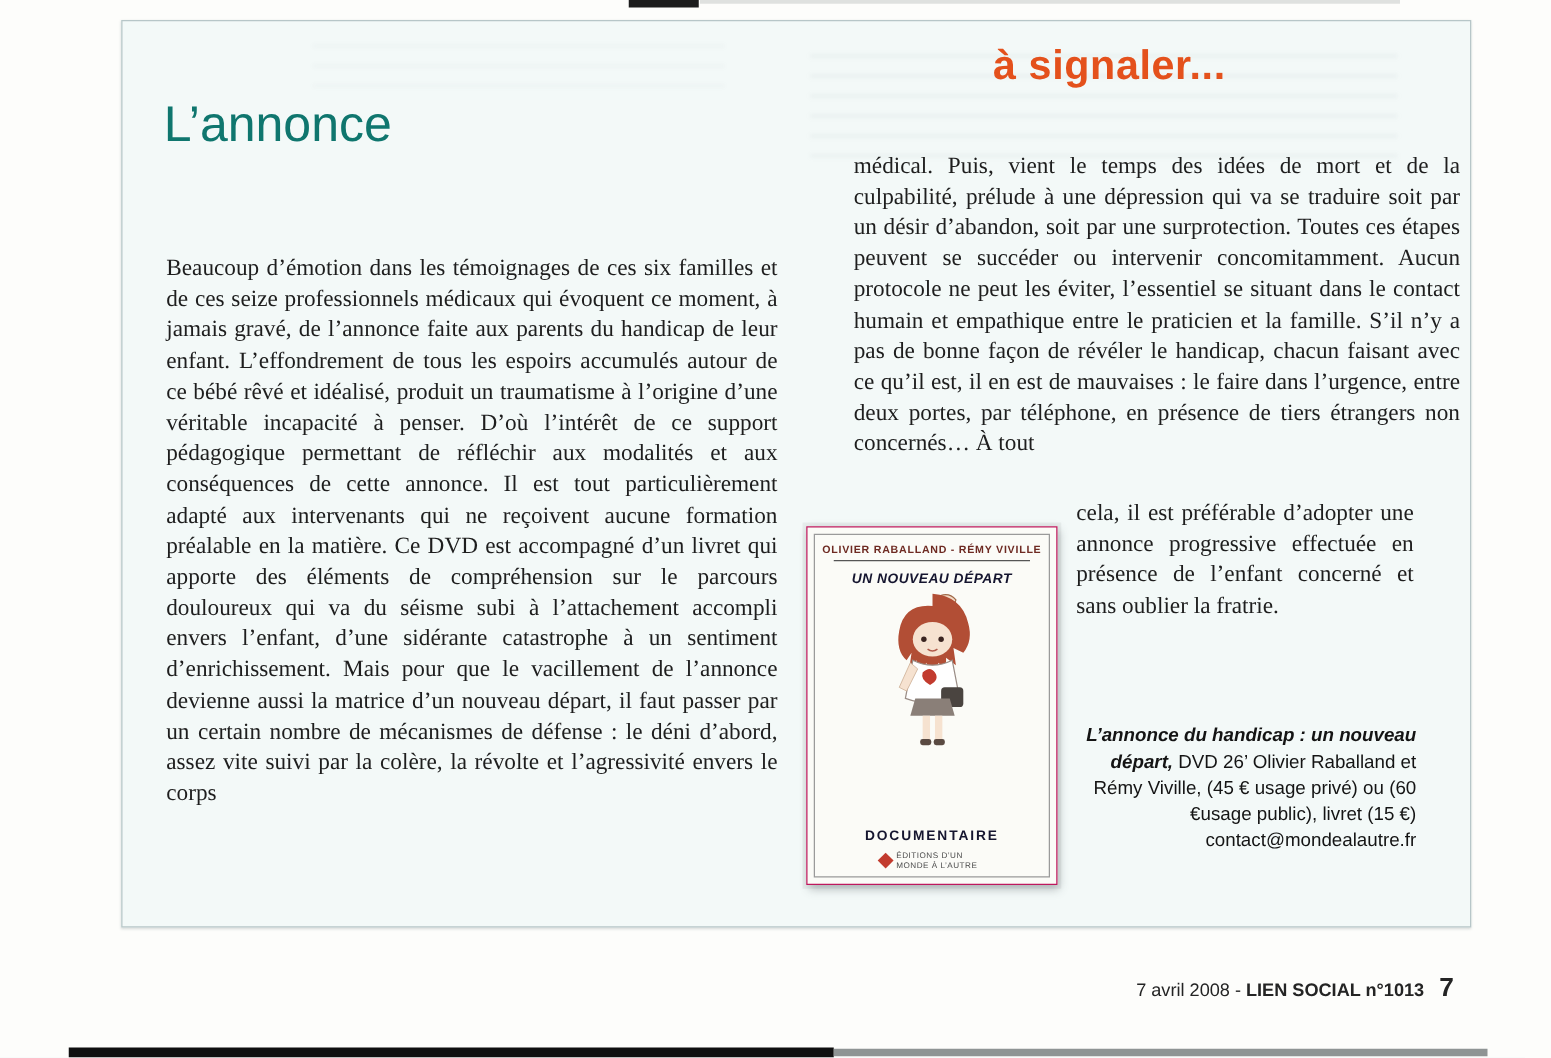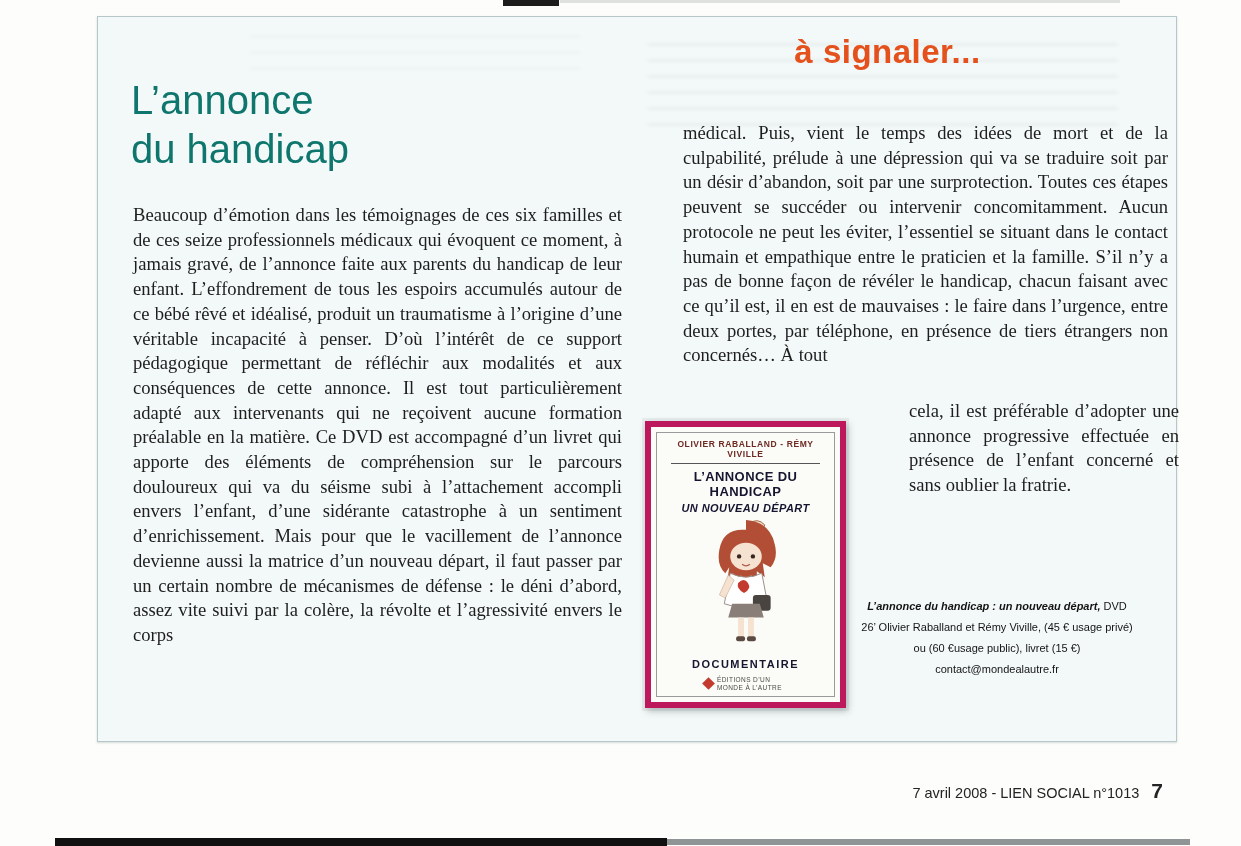--- a/index.html
+++ b/index.html
@@ -44,27 +44,27 @@
     color:#0f766e; letter-spacing:0;
   }
   .body-text {
     position:absolute;
     font-size:18.6px; line-height:24.7px;
     text-align:justify;
     color:#1e1e1e;
   }
   .col-left  { left:133px; top:203px; width:489px; }
   .col-right-top { left:683px; top:121px; width:485px; }
-  .col-right-narrow { left:861px; top:399px; width:270px;margin-left:48px; }
+  .col-right-narrow { left:861px; top:399px; width:270px; }
 
   
   .dvd {
     position:absolute; left:645px; top:421px; width:201px; height:287px;
     background:#fbfbf7;
-    border:6px solid #be185d;
+    border:1px solid #be185d;
     box-shadow:2px 3px 7px rgba(60,70,75,0.35), 0 0 0 3px rgba(150,160,160,0.12);
     font-family:"Liberation Sans","DejaVu Sans",sans-serif;
   }
   .dvd-inner {
     position:absolute; inset:5px;
     border:1px solid #9a9a9a;
     display:flex; flex-direction:column; align-items:center;
     padding:6px 4px 5px 4px; text-align:center;
   }
   .dvd-authors {
@@ -91,62 +91,60 @@
   .pub-mark {
     width:9px; height:9px; background:#c23b2e; transform:rotate(45deg);
     display:inline-block; flex:0 0 auto;
   }
   .pub-text {
     font-size:6.5px; line-height:7.5px; letter-spacing:.4px;
     color:#4a4a4a; text-transform:uppercase; width:70px; text-align:left;
   }
 
   .caption {
-    position:absolute; left:861px; top:596px; width:272px;
+    position:absolute; left:861px; top:578px; width:272px;
     font-family:"Liberation Sans","DejaVu Sans",sans-serif;
-    font-size:11px; line-height:21px; color:#141414;
-    text-align:center;
+    font-size:15px; line-height:21px; color:#141414;
+    text-align:right;
   }
   .caption .cap-bold { font-weight:bold; font-style:italic; }
   .caption .cap-line { margin-top:0; }
 
   .footer {
     position:absolute; right:78px; top:779px;
     font-family:"Liberation Sans","DejaVu Sans",sans-serif;
     font-size:14.5px; color:#242424; white-space:nowrap;
   }
-  .footer .f-journal { font-weight:normal; }
+  .footer .f-journal { font-weight:bold; }
   .footer .f-page { font-weight:bold; font-size:21px; margin-left:12px; }
 </style>
 </head>
 <body>
 
 <div class="page"></div>
 
 <div class="ghost ghost-a"></div>
 <div class="ghost ghost-b"></div>
 
 <div class="section-header">à signaler...</div>
 
 <div class="article-title">
   <div>L’annonce</div>
-  <div>du handicap</div>
 </div>
 
 <div class="body-text col-left">Beaucoup d’émotion dans les témoignages de ces six familles et de ces seize professionnels médicaux qui évoquent ce moment, à jamais gravé, de l’annonce faite aux parents du handicap de leur enfant. L’effondrement de tous les espoirs accumulés autour de ce bébé rêvé et idéalisé, produit un traumatisme à l’origine d’une véritable incapacité à penser. D’où l’intérêt de ce support pédagogique permettant de réfléchir aux modalités et aux conséquences de cette annonce. Il est tout particulièrement adapté aux intervenants qui ne reçoivent aucune formation préalable en la matière. Ce DVD est accompagné d’un livret qui apporte des éléments de compréhension sur le parcours douloureux qui va du séisme subi à l’attachement accompli envers l’enfant, d’une sidérante catastrophe à un sentiment d’enrichissement. Mais pour que le vacillement de l’annonce devienne aussi la matrice d’un nouveau départ, il faut passer par un certain nombre de mécanismes de défense : le déni d’abord, assez vite suivi par la colère, la révolte et l’agressivité envers le corps</div>
 
 <div class="body-text col-right-top">médical. Puis, vient le temps des idées de mort et de la culpabilité, prélude à une dépression qui va se traduire soit par un désir d’abandon, soit par une surprotection. Toutes ces étapes peuvent se succéder ou intervenir concomitamment. Aucun protocole ne peut les éviter, l’essentiel se situant dans le contact humain et empathique entre le praticien et la famille. S’il n’y a pas de bonne façon de révéler le handicap, chacun faisant avec ce qu’il est, il en est de mauvaises : le faire dans l’urgence, entre deux portes, par téléphone, en présence de tiers étrangers non concernés… À tout</div>
 
 <div class="body-text col-right-narrow">cela, il est préférable d’adopter une annonce progressive effectuée en présence de l’enfant concerné et sans oublier la fratrie.</div>
 
 <div class="dvd">
   <div class="dvd-inner">
     <div class="dvd-authors">Olivier Raballand - Rémy Viville</div>
     <div class="dvd-rule"></div>
-    <div class="dvd-title">L’ANNONCE DU HANDICAP</div>
     <div class="dvd-subtitle">UN NOUVEAU DÉPART</div>
     <svg class="dvd-art" viewBox="0 0 120 140" aria-hidden="true">
       <path d="M62 6 q10 -7 17 1 l-6 17 -11 -4 z" fill="#f3d9c4" stroke="#a06a4a" stroke-width="1"></path>
       <path d="M60 12 q-23 -2 -27 20 q-3 16 6 24 l4 -6 -2 14 6 -8 2 12 6 -10 4 12 6 -12 6 8 0 -12 8 6 -2 -14 8 4 q8 -10 4 -24 q-5 -22 -29 -24 z" fill="#b24e35"></path>
       <ellipse cx="60" cy="39" rx="16" ry="14" fill="#f6e2d0"></ellipse>
       <circle cx="53" cy="39" r="2.2" fill="#3a2420"></circle>
       <circle cx="67" cy="39" r="2.2" fill="#3a2420"></circle>
       <path d="M56 47 q4 3 8 0" stroke="#b05a4a" stroke-width="1.2" fill="none"></path>
       <path d="M44 56 q16 8 32 0 l6 31 q-22 8 -44 0 z" fill="#ffffff" stroke="#9a8d86" stroke-width="1"></path>
       <path d="M52 66 q6 -6 10 0 q4 6 -4 10 q-8 -4 -6 -10 z" fill="#c23b2e"></path>

